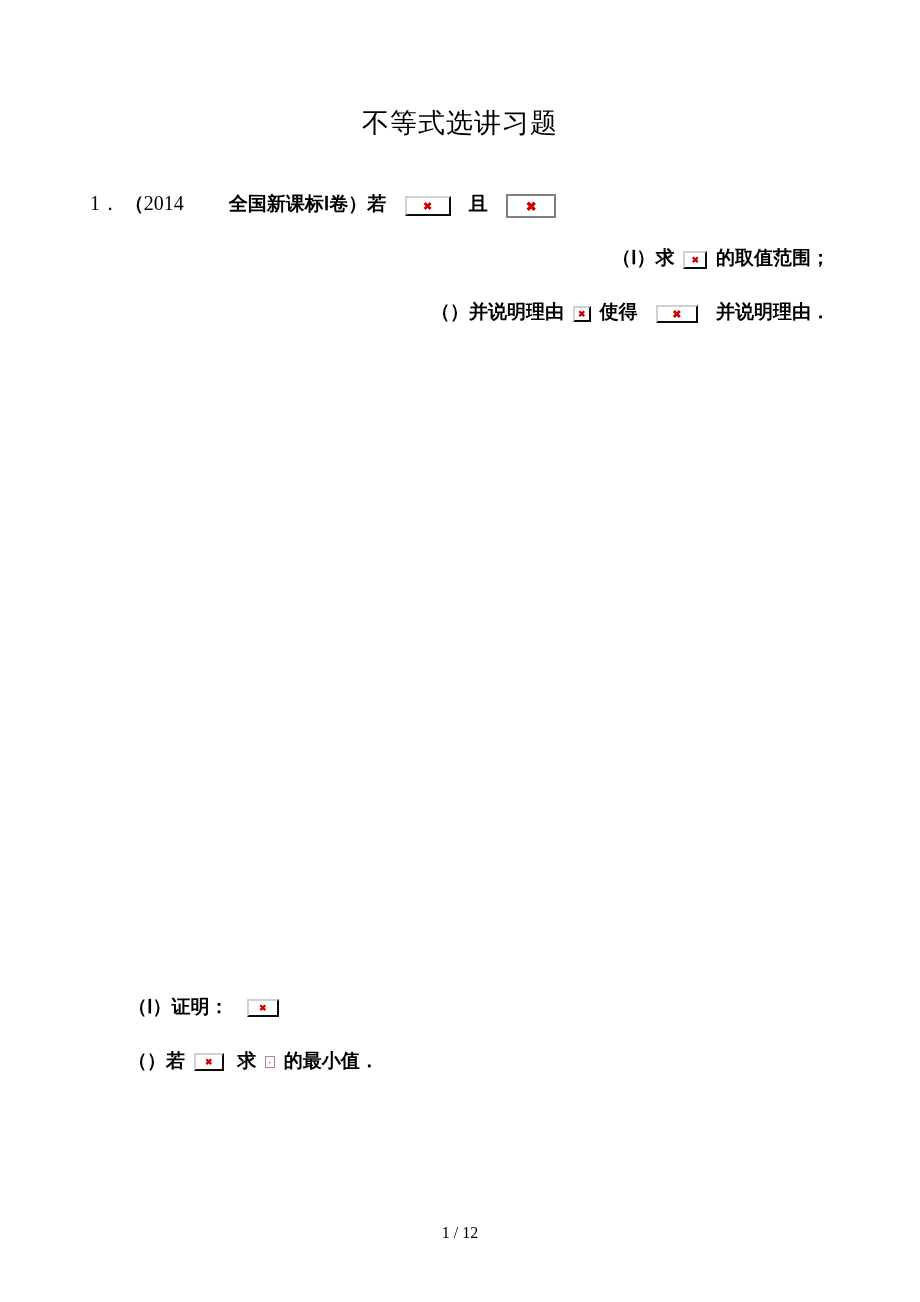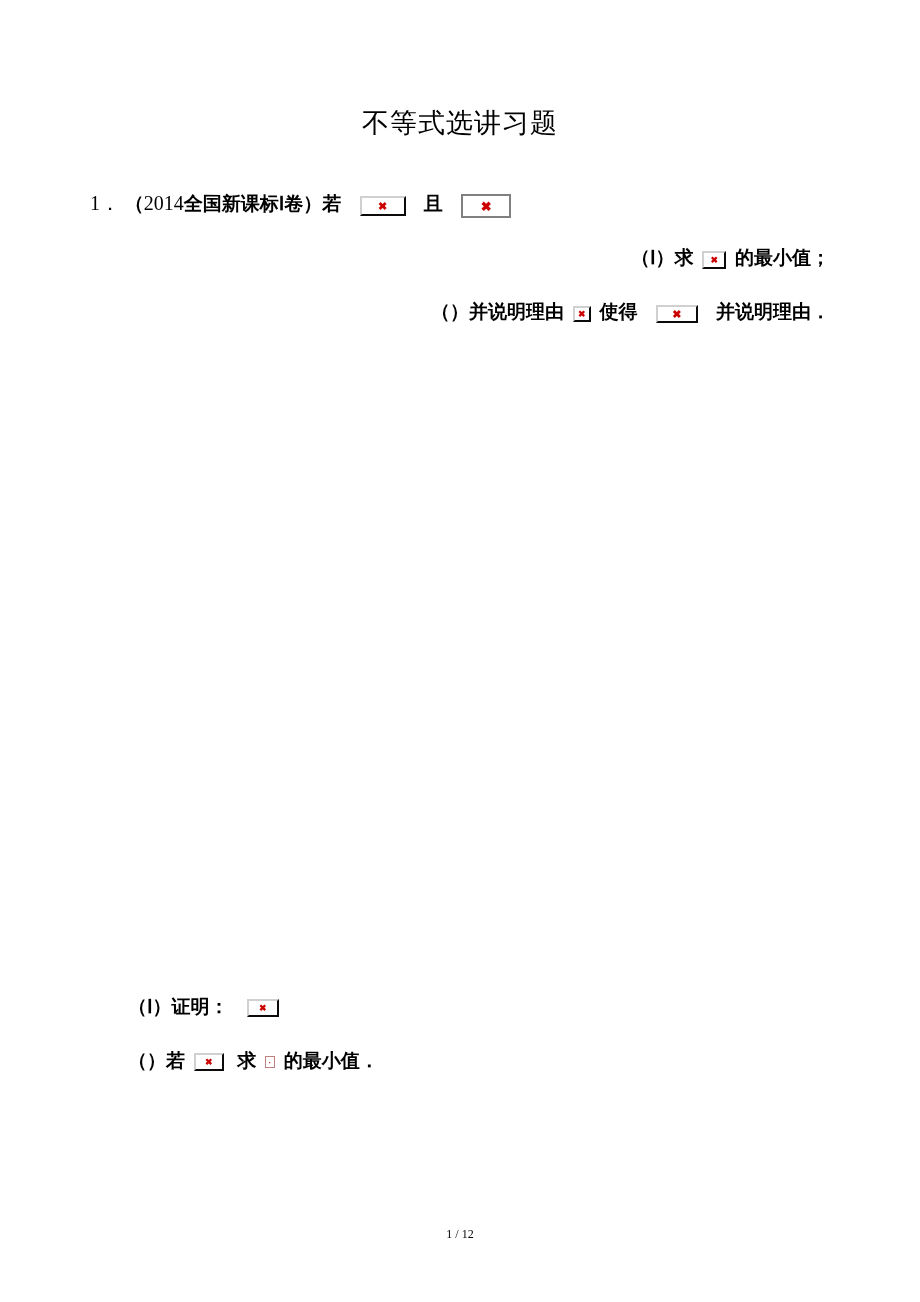--- a/index.html
+++ b/index.html
@@ -33,20 +33,21 @@
     font-weight: bold;
     font-family: "SimSun", "宋体", serif;
   }
   .line .num {
     font-family: "Times New Roman", serif;
     font-weight: normal;
     font-size: 20px;
   }
   .line .source {
     font-weight: bold;
+    margin-left: 45px;
   }
   .indent {
     padding-left: 18px;
     text-align: right;
   }
   .broken-img {
     display: inline-block;
     vertical-align: middle;
     border: 1.5px solid #808080;
     background: #ffffff;
@@ -93,42 +94,42 @@
   .big-gap {
     height: 640px;
   }
   .footer {
     position: absolute;
     bottom: 60px;
     left: 0;
     right: 0;
     text-align: center;
     font-family: "Times New Roman", serif;
-    font-size: 12px;
+    font-size: 16px;
   }
 </style>
 </head>
 <body>
 
 <div class="page">
 
   <div class="title">不等式选讲习题</div>
 
   <div class="line">
     <span class="num">1．</span>
     <span>（</span><span class="num">2014</span><span class="source">全国新课标Ⅰ卷）若</span>&nbsp;&nbsp;
     <span class="broken-img outset" style="width:46px;height:20px;"><span class="x med">✖</span></span>
     &nbsp;&nbsp;<span>且</span>&nbsp;&nbsp;
     <span class="broken-img" style="width:50px;height:24px;border-width:2px;"><span class="x big">✖</span></span>
   </div>
 
   <div class="line indent">
     <span>（Ⅰ）求</span>
     <span class="broken-img outset" style="width:24px;height:18px;"><span class="x small">✖</span></span>
-    <span>的最小值；</span>
+    <span>的取值范围；</span>
   </div>
 
   <div class="line indent">
     <span>（）并说明理由</span>
     <span class="broken-img outset" style="width:18px;height:16px;"><span class="x small">✖</span></span>
     <span>使得</span>&nbsp;&nbsp;
     <span class="broken-img outset" style="width:42px;height:18px;"><span class="x med">✖</span></span>
     &nbsp;&nbsp;<span>并说明理由．</span>
   </div>
 

